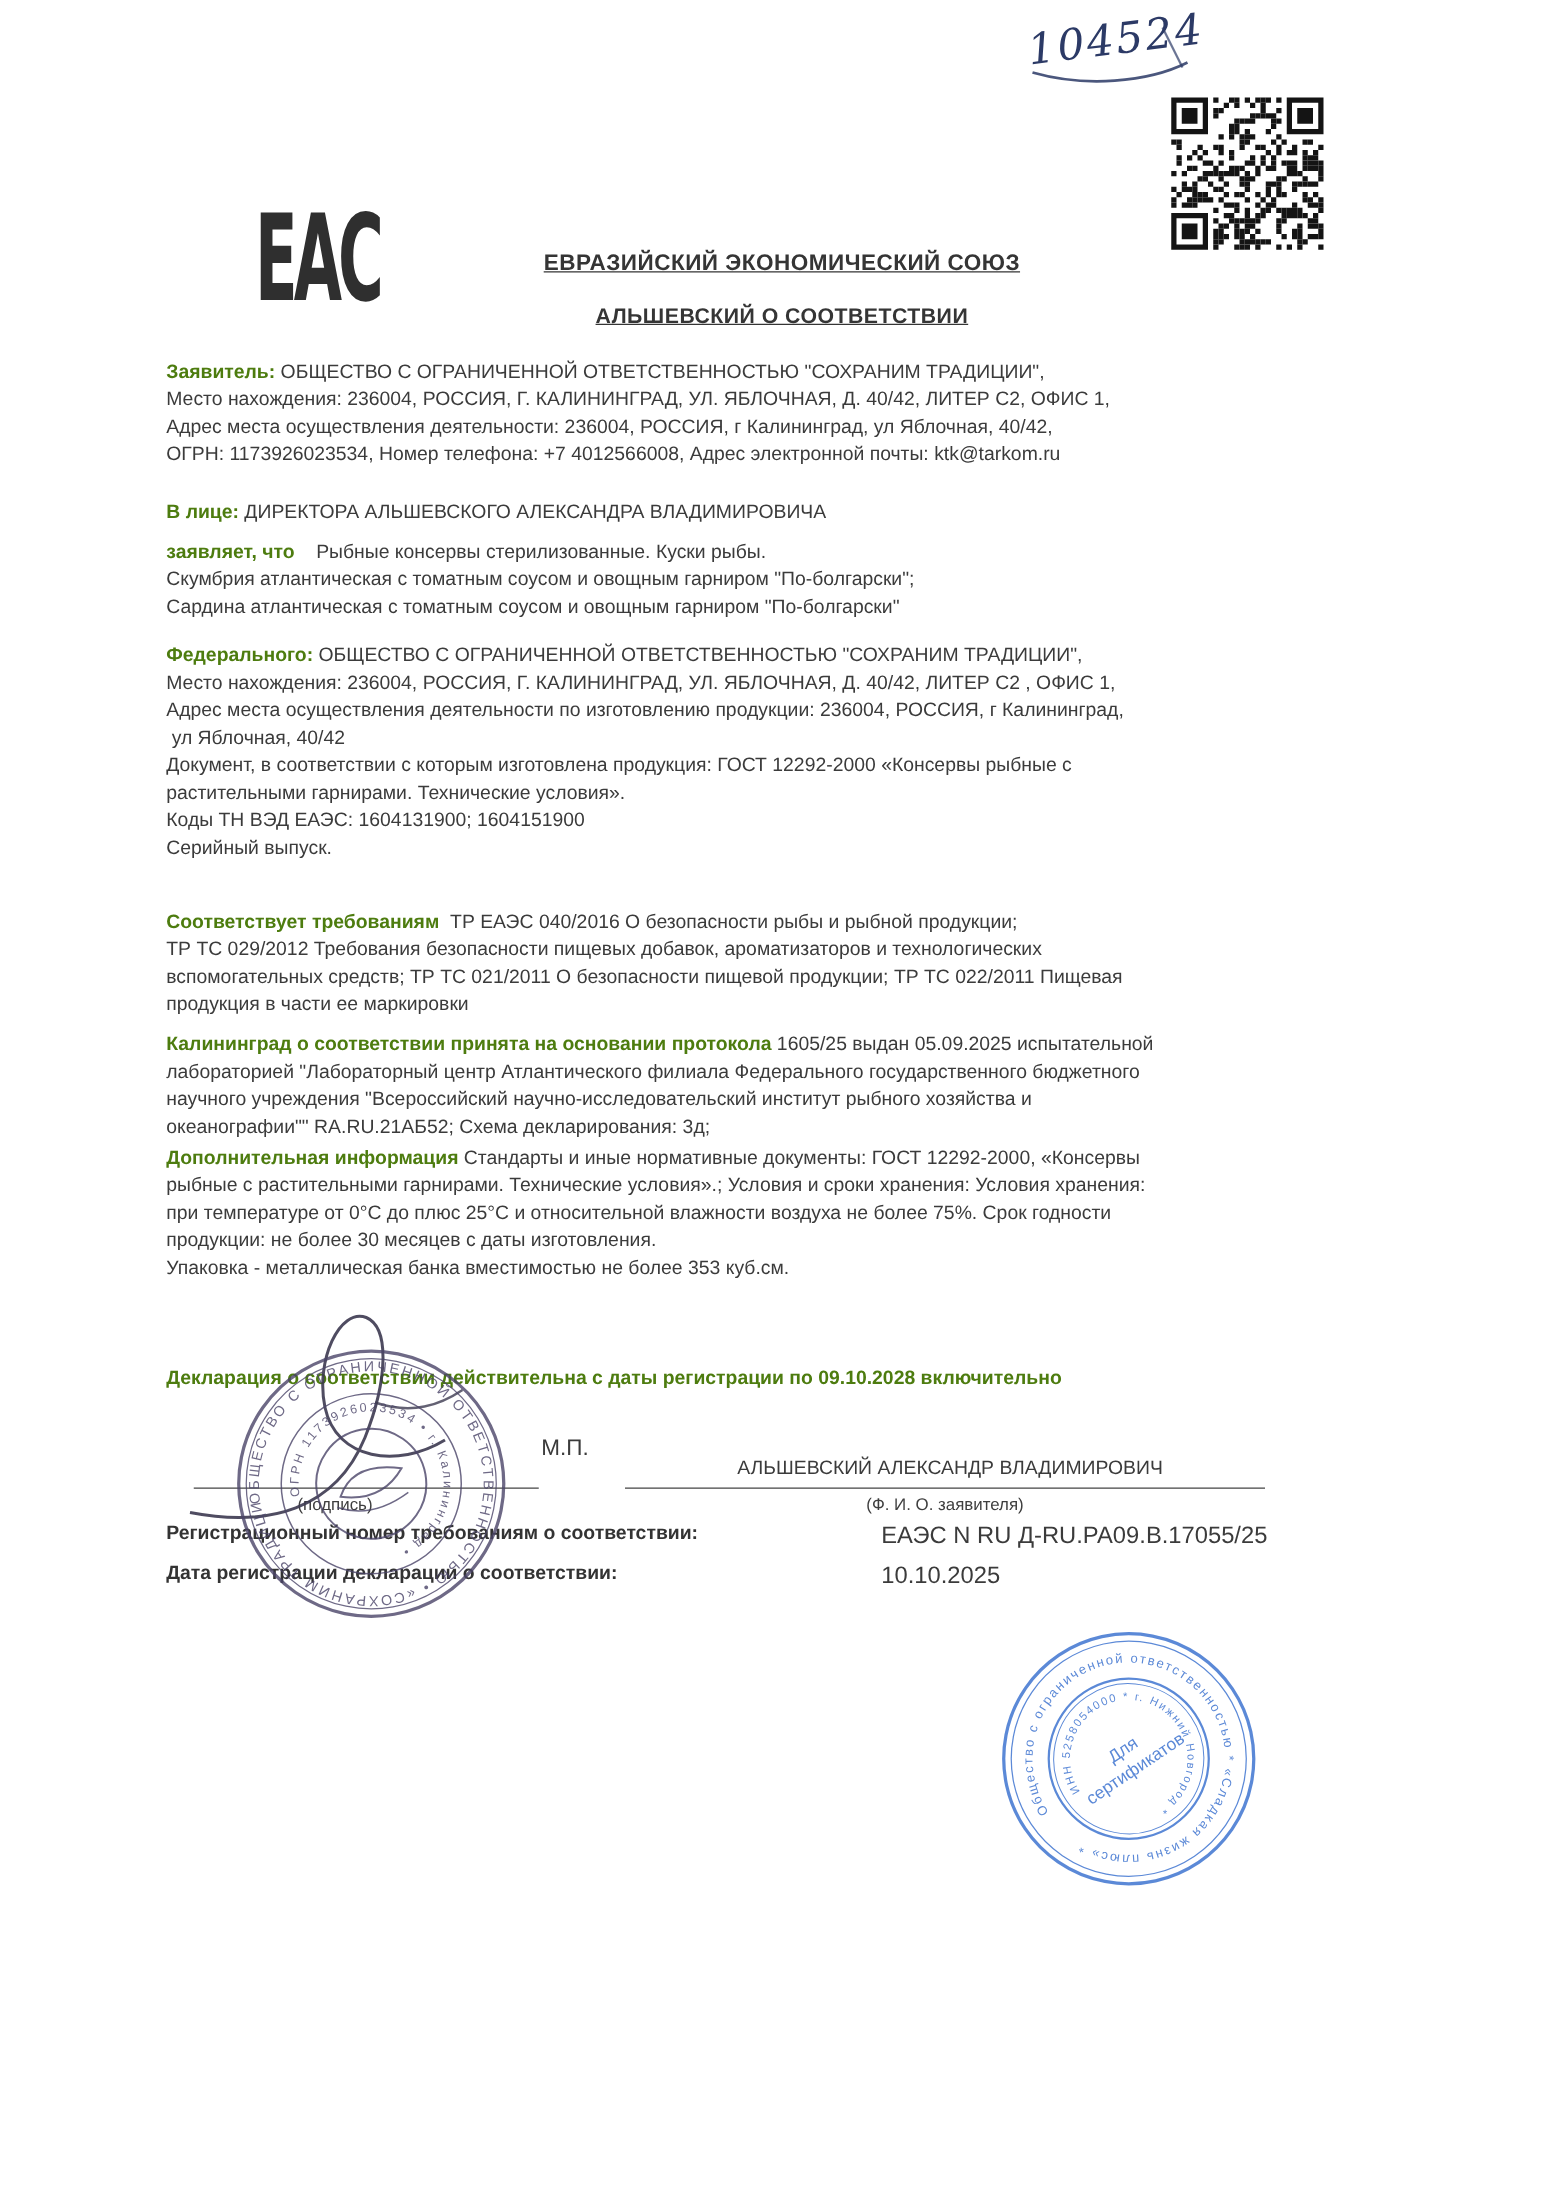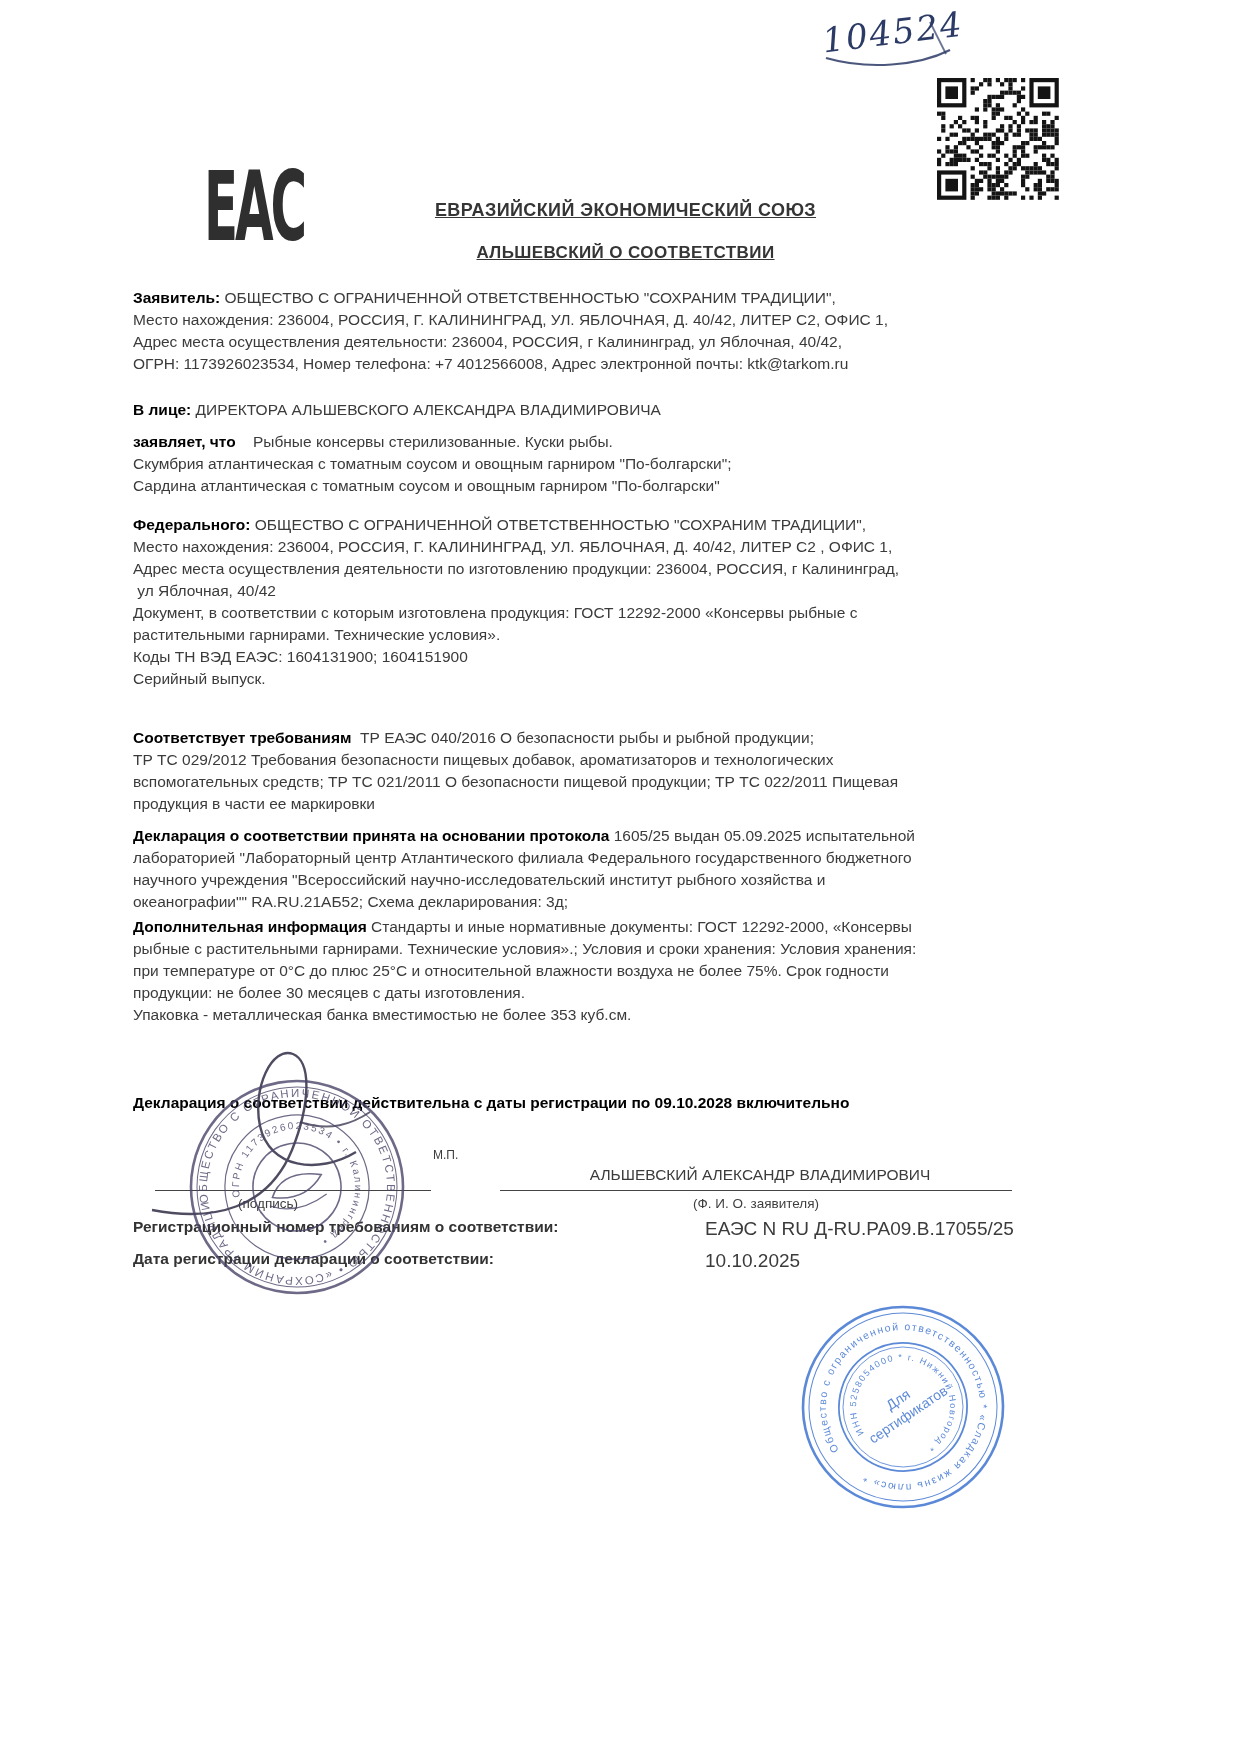--- a/index.html
+++ b/index.html
@@ -20,25 +20,25 @@
     font-size:96px;line-height:78px;color:#2f2f2f;
     transform:scaleX(.52);transform-origin:left top;letter-spacing:-6px;
   }
   .title{position:absolute;left:133px;width:985px;text-align:center;font-weight:bold;color:#353535;text-decoration:underline;}
   .t1{top:200px;font-size:18px;letter-spacing:.4px;}
   .t2{top:243px;font-size:17px;letter-spacing:.4px;}
   .para{
     position:absolute;left:133px;width:990px;margin:0;
     font-size:15.5px;line-height:22px;white-space:pre-wrap;color:#3b3b3b;
   }
-  .para b{font-weight:bold;color:#000000;}
+  .para b{font-weight:bold;color:#4d7c0f;}
   .sig-line{position:absolute;border-top:1.6px solid #444;height:0;}
   .line-left{left:155px;width:276px;top:1190px;}
   .line-right{left:500px;width:512px;top:1190px;}
-  .mp{position:absolute;left:433px;top:1148px;font-size:12px;}
+  .mp{position:absolute;left:433px;top:1148px;font-size:18px;}
   .fio-name{position:absolute;left:504px;top:1166px;width:512px;text-align:center;font-size:15.5px;}
   .caption{position:absolute;font-size:13.5px;color:#3e3e3e;}
   .cap-sign{left:238px;top:1196px;}
   .cap-fio{left:500px;top:1196px;width:512px;text-align:center;}
   .reg-label{position:absolute;left:133px;font-size:15.5px;font-weight:bold;color:#333;}
   .reg-value{position:absolute;left:705px;font-size:19px;color:#3b3b3b;}
   .overlay{position:absolute;left:0;top:0;pointer-events:none;}
 </style>
 </head>
 <body>
@@ -70,21 +70,21 @@
 Документ, в соответствии с которым изготовлена продукция: ГОСТ 12292-2000 «Консервы рыбные с
 растительными гарнирами. Технические условия».
 Коды ТН ВЭД ЕАЭС: 1604131900; 1604151900
 Серийный выпуск.</span></p>
 
   <p class="para" style="top:727px"><b>Соответствует требованиям</b><span>  ТР ЕАЭС 040/2016 О безопасности рыбы и рыбной продукции;
 ТР ТС 029/2012 Требования безопасности пищевых добавок, ароматизаторов и технологических
 вспомогательных средств; ТР ТС 021/2011 О безопасности пищевой продукции; ТР ТС 022/2011 Пищевая
 продукция в части ее маркировки</span></p>
 
-  <p class="para" style="top:825px"><b>Декларация о соответствии принята на основании протокола</b><span> 1605/25 выдан 05.09.2025 испытательной
+  <p class="para" style="top:825px"><b>Калининград о соответствии принята на основании протокола</b><span> 1605/25 выдан 05.09.2025 испытательной
 лабораторией "Лабораторный центр Атлантического филиала Федерального государственного бюджетного
 научного учреждения "Всероссийский научно-исследовательский институт рыбного хозяйства и
 океанографии"" RA.RU.21АБ52; Схема декларирования: 3д;</span></p>
 
   <p class="para" style="top:916px"><b>Дополнительная информация</b><span> Стандарты и иные нормативные документы: ГОСТ 12292-2000, «Консервы
 рыбные с растительными гарнирами. Технические условия».; Условия и сроки хранения: Условия хранения:
 при температуре от 0°С до плюс 25°С и относительной влажности воздуха не более 75%. Срок годности
 продукции: не более 30 месяцев с даты изготовления.
 Упаковка - металлическая банка вместимостью не более 353 куб.см.</span></p>
 

